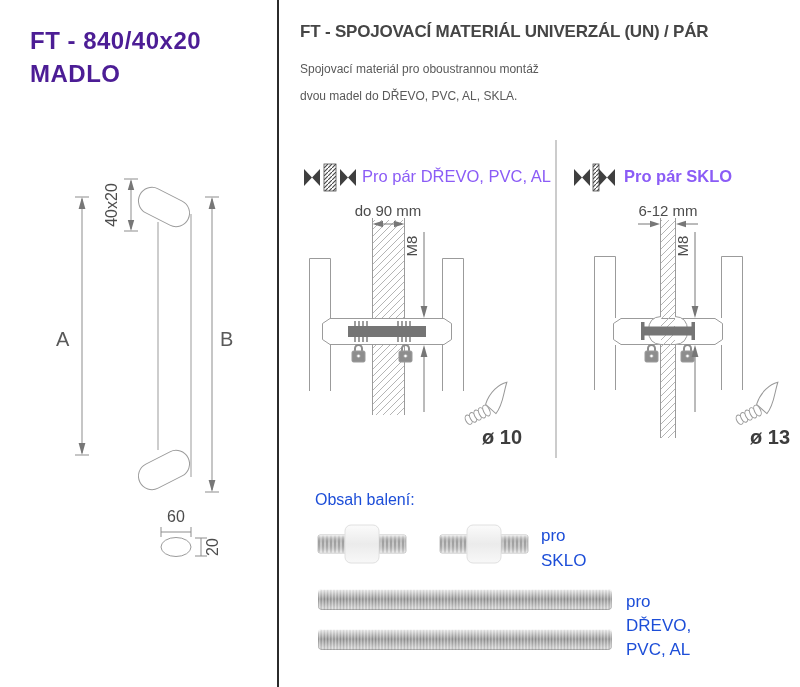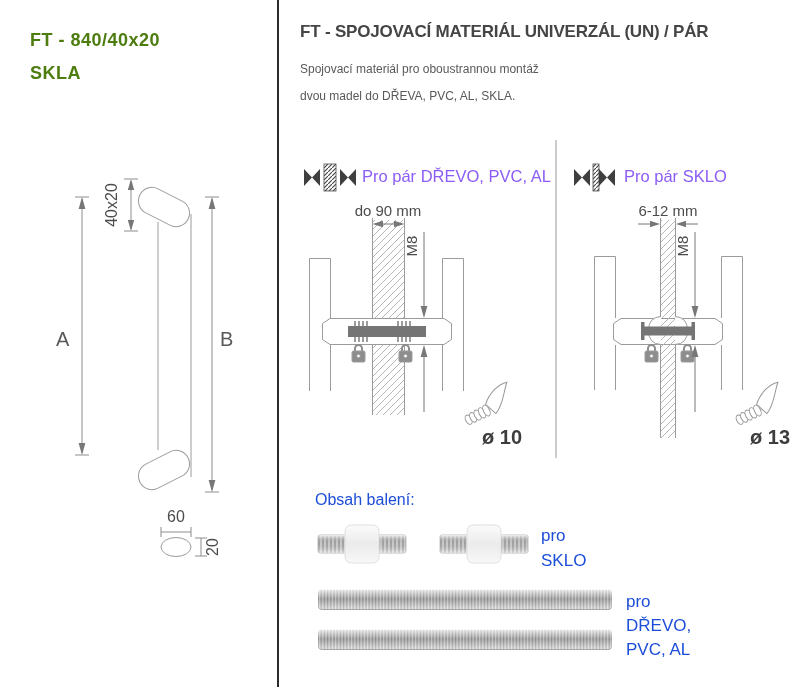--- a/index.html
+++ b/index.html
@@ -1,21 +1,21 @@
 <!DOCTYPE html>
 <html><head>
 <meta charset="utf-8">
 <style>
   html,body{margin:0;padding:0;background:#fff;}
   #page{position:relative;width:800px;height:687px;background:#fff;overflow:hidden;
         font-family:"Liberation Sans","DejaVu Sans",sans-serif;color:#595959;}
   .abs{position:absolute;}
   .nowrap{white-space:nowrap;}
   .ctr{display:flex;align-items:center;justify-content:center;}
-  #left-title{left:30px;top:24px;font-size:18px;font-weight:bold;color:#4d7c0f;
+  #left-title{left:30px;top:24px;font-size:24px;font-weight:bold;color:#4c1d95;
               letter-spacing:.5px;line-height:33px;}
   #right-title{left:300px;top:22px;font-size:17px;font-weight:bold;color:#454545;letter-spacing:-0.2px;}
   .desc{left:300px;top:56px;font-size:12px;line-height:27px;color:#595959;}
   .sec-label{font-size:16.5px;color:#8b5cf6;}
   .dim-label{font-size:15px;color:#4c4c4c;}
   .dim-big{font-size:20px;color:#595959;}
   .drill-label{font-size:20px;font-weight:bold;color:#3d3d3d;margin-top:20px;}
   .rot{transform:rotate(-90deg);}
   .pkg-label{font-size:17px;color:#1d4ed8;line-height:24px;}
   #divider-dark{left:277px;top:0;width:2px;height:687px;background:#2b2b2b;}
@@ -205,36 +205,36 @@
 
     <use href="#connector" x="318" y="522"></use>
     <use href="#connector" x="440" y="522"></use>
   </svg>
 
   <div id="divider-dark" class="abs"></div>
   <div id="divider-light" class="abs"></div>
 
   <div id="left-title" class="abs">
     <div>FT - 840/40x20</div>
-    <div>SKLA</div>
+    <div>MADLO</div>
   </div>
   <div class="abs ctr rot nowrap dim-label" style="left:86px;top:196px;width:52px;height:18px;font-size:16px;">40x20</div>
   <div class="abs dim-big" style="left:56px;top:328px;">A</div>
   <div class="abs dim-big" style="left:220px;top:328px;">B</div>
   <div class="abs ctr dim-label" style="left:160px;top:508px;width:32px;font-size:16px;">60</div>
   <div class="abs ctr rot nowrap dim-label" style="left:197px;top:538px;width:32px;height:18px;font-size:16px;">20</div>
 
   <div id="right-title" class="abs nowrap">FT - SPOJOVACÍ MATERIÁL UNIVERZÁL (UN) / PÁR</div>
   <div class="desc abs">
     <div>Spojovací materiál pro oboustrannou montáž</div>
-    <div>dvou madel do DŘEVA, PVC, AL, SKLA.</div>
+    <div>dvou madel do DŘEVO, PVC, AL, SKLA.</div>
   </div>
 
   <div class="abs sec-label nowrap" style="left:362px;top:167px;">Pro pár DŘEVO, PVC, AL</div>
-  <div class="abs sec-label nowrap" style="left:624px;top:167px;">Pro pár SKLO</div>
+  <div class="abs sec-label nowrap" style="left:624px;top:167px;font-weight:bold;">Pro pár SKLO</div>
 
   <div class="abs ctr dim-label" style="left:348px;top:202px;width:80px;">do 90 mm</div>
   <div class="abs ctr dim-label" style="left:628px;top:202px;width:80px;">6-12 mm</div>
 
   <div class="abs ctr rot nowrap dim-label" style="left:395px;top:237px;width:32px;height:18px;">M8</div>
   <div class="abs ctr rot nowrap dim-label" style="left:666px;top:237px;width:32px;height:18px;">M8</div>
 
   <div class="abs drill-label nowrap" style="left:482px;top:406px;">ø 10</div>
   <div class="abs drill-label nowrap" style="left:750px;top:406px;">ø 13</div>
 

